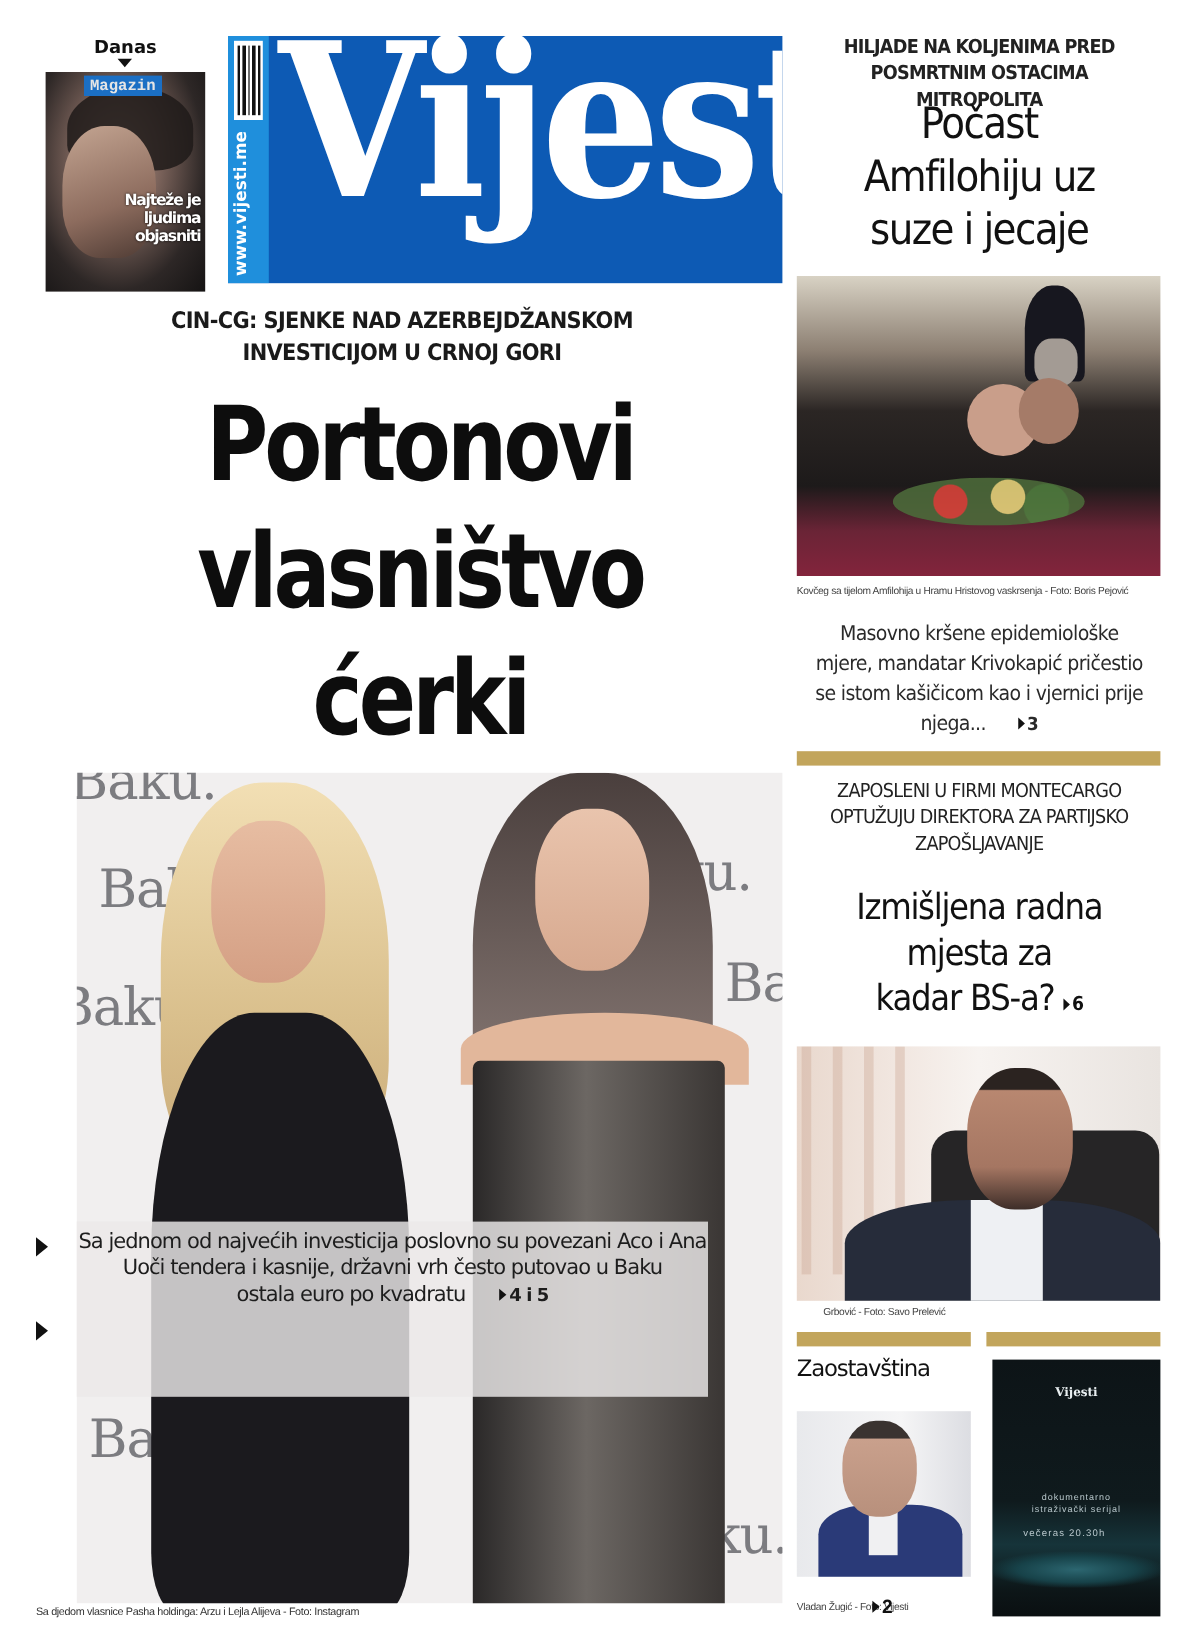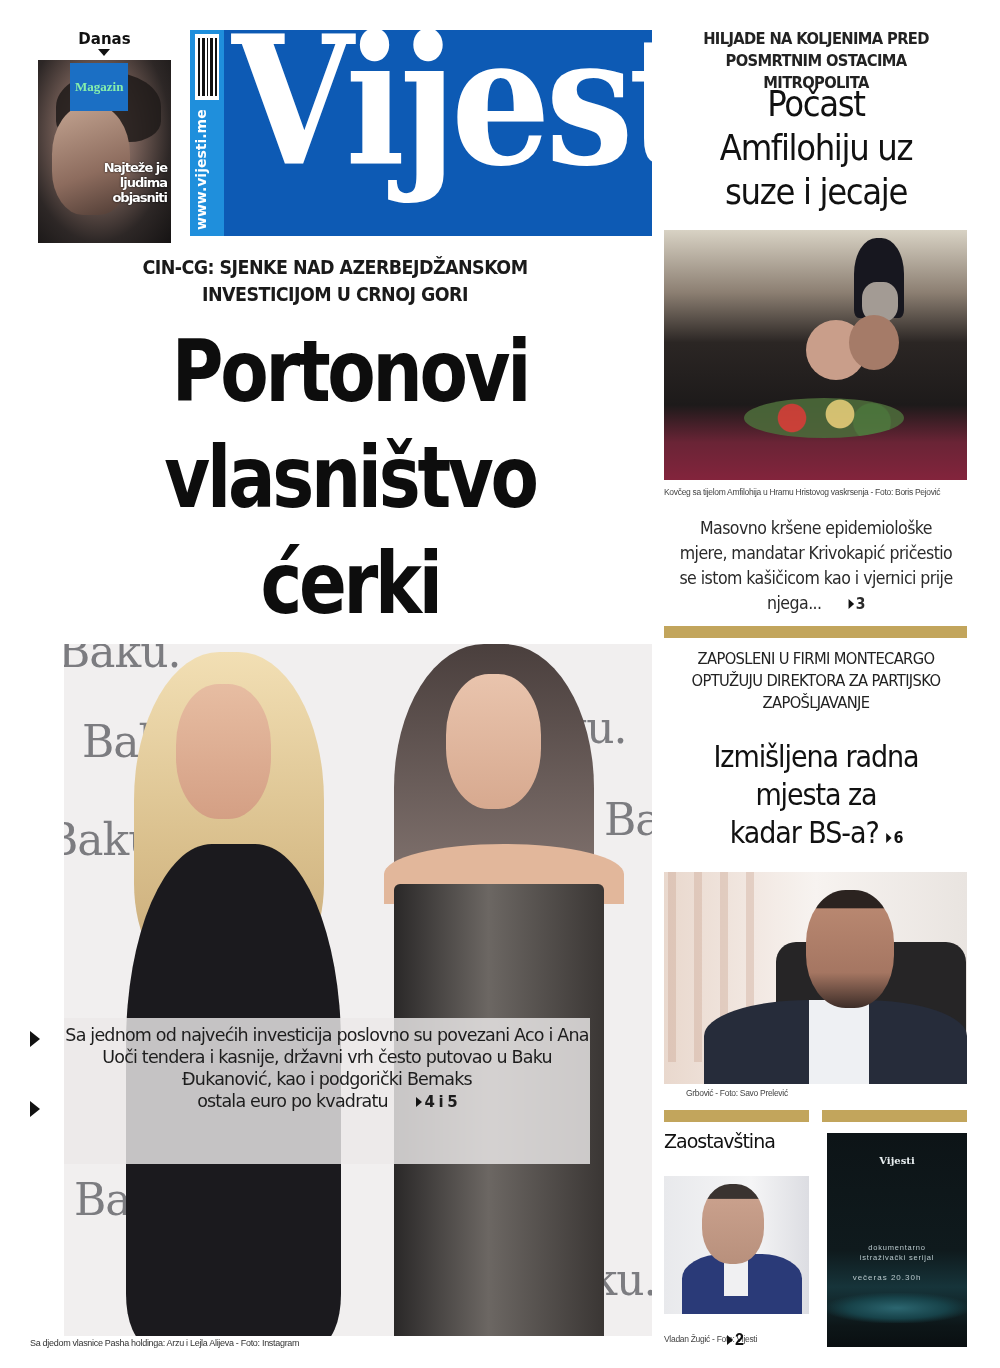--- a/index.html
+++ b/index.html
@@ -7,21 +7,21 @@
   body { position: relative; font-family: "Liberation Sans", sans-serif; color: #111; }
   .abs { position: absolute; }
 
   
   .danas-label { left: 38px; top: 30px; width: 133px; text-align: center; font-weight: bold; font-size: 15px; color: #111; font-family: "DejaVu Sans", sans-serif; }
   .danas-arrow { left: 98px; top: 49px; width: 0; height: 0; border-left: 6px solid transparent; border-right: 6px solid transparent; border-top: 7px solid #111; }
   .magazin-cover { left: 38px; top: 60px; width: 133px; height: 183px; overflow: hidden;
     background: radial-gradient(ellipse at 45% 40%, #b49a88 0%, #7a625a 35%, #2d2726 70%, #151313 100%); }
   .magazin-hair { position:absolute; left: 18px; top: 12px; width: 105px; height: 70px; border-radius: 50% 50% 30% 30%; background: #1e1a19; opacity: .85; }
   .magazin-face { position:absolute; left: 14px; top: 45px; width: 78px; height: 110px; border-radius: 45% 45% 40% 40%; background: linear-gradient(160deg, #c4a592, #8d6c5e 60%, #4d3a33); }
-  .magazin-badge { position:absolute; left: 32px; top: 3px; padding: 16px 5px; background: #1b6fc4; color: #86efac; font-family: Liberation Serif, serif; font-weight: bold; font-size: 13px; }
+  .magazin-badge { position:absolute; left: 32px; top: 3px; padding: 1px 5px; background: #1b6fc4; color: #e5e5e5; font-family: Liberation Mono, monospace; font-weight: bold; font-size: 13px; }
   .magazin-head { position:absolute; right: 4px; top: 100px; width: 70px; text-align: right; color: #fff; font-weight: bold; font-size: 13px; line-height: 15px; font-family: "DejaVu Sans", sans-serif; letter-spacing: -1px; text-shadow: 0 0 2px #000; }
 
   
   .masthead { left: 190px; top: 30px; width: 462px; height: 206px; background: #0d5ab4; overflow: hidden; }
   .mast-strip { position:absolute; left: 0; top: 0; width: 34px; height: 206px; background: #1f8fdc; }
   .mast-barcode { position:absolute; left: 5px; top: 4px; width: 24px; height: 66px; background: #fff; }
   .mast-barcode i { position:absolute; top: 4px; bottom: 4px; background: #111; }
   .mast-url { position:absolute; left: 3px; top: 200px; transform-origin: 0 0; transform: rotate(-90deg); color: #fff; font-weight: bold; font-size: 14px; white-space: nowrap; font-family: "DejaVu Sans", sans-serif; }
   .mast-tag { position:absolute; right: 14px; top: 18px; color: #fff; font-weight: bold; font-style: italic; font-size: 20px; letter-spacing: 0.5px; font-family: "DejaVu Sans", sans-serif; }
   .mast-title { position:absolute; left: 42px; top: -18px; color: #fff; font-family: "DejaVu Serif", serif; font-weight: bold; font-size: 178px; line-height: 1; letter-spacing: -6px; transform: scaleX(0.88); transform-origin: 0 0; }
@@ -148,21 +148,20 @@
   <div class="woman-right-dress"></div>
   <div class="woman-right-face"></div>
 </div>
 
 <div class="abs bullets-box"></div>
 <div class="abs bullet-arrow" style="left:30px;top:1031px"></div>
 <div class="abs bullet-arrow" style="left:30px;top:1101px"></div>
 <div class="abs bullets-text">
   <div>Sa jednom od najvećih investicija poslovno su povezani Aco i Ana</div>
   <div>Uoči tendera i kasnije, državni vrh često putovao u Baku</div>
-  <div>Đukanović, kao i podgorički Bemaks</div>
   <div><span>ostala euro po kvadratu</span>
     &nbsp;&nbsp;&nbsp;&nbsp;&nbsp;<span class="page-ref"><span class="tri"></span><span>4 i 5</span></span></div>
 </div>
 <div class="abs main-caption">Sa djedom vlasnice Pasha holdinga: Arzu i Lejla Alijeva - Foto: Instagram</div>
 
 <div class="abs kicker-right1">
   <div>HILJADE NA KOLJENIMA PRED</div>
   <div>POSMRTNIM OSTACIMA MITROPOLITA</div>
 </div>
 <div class="abs headline-right1">

